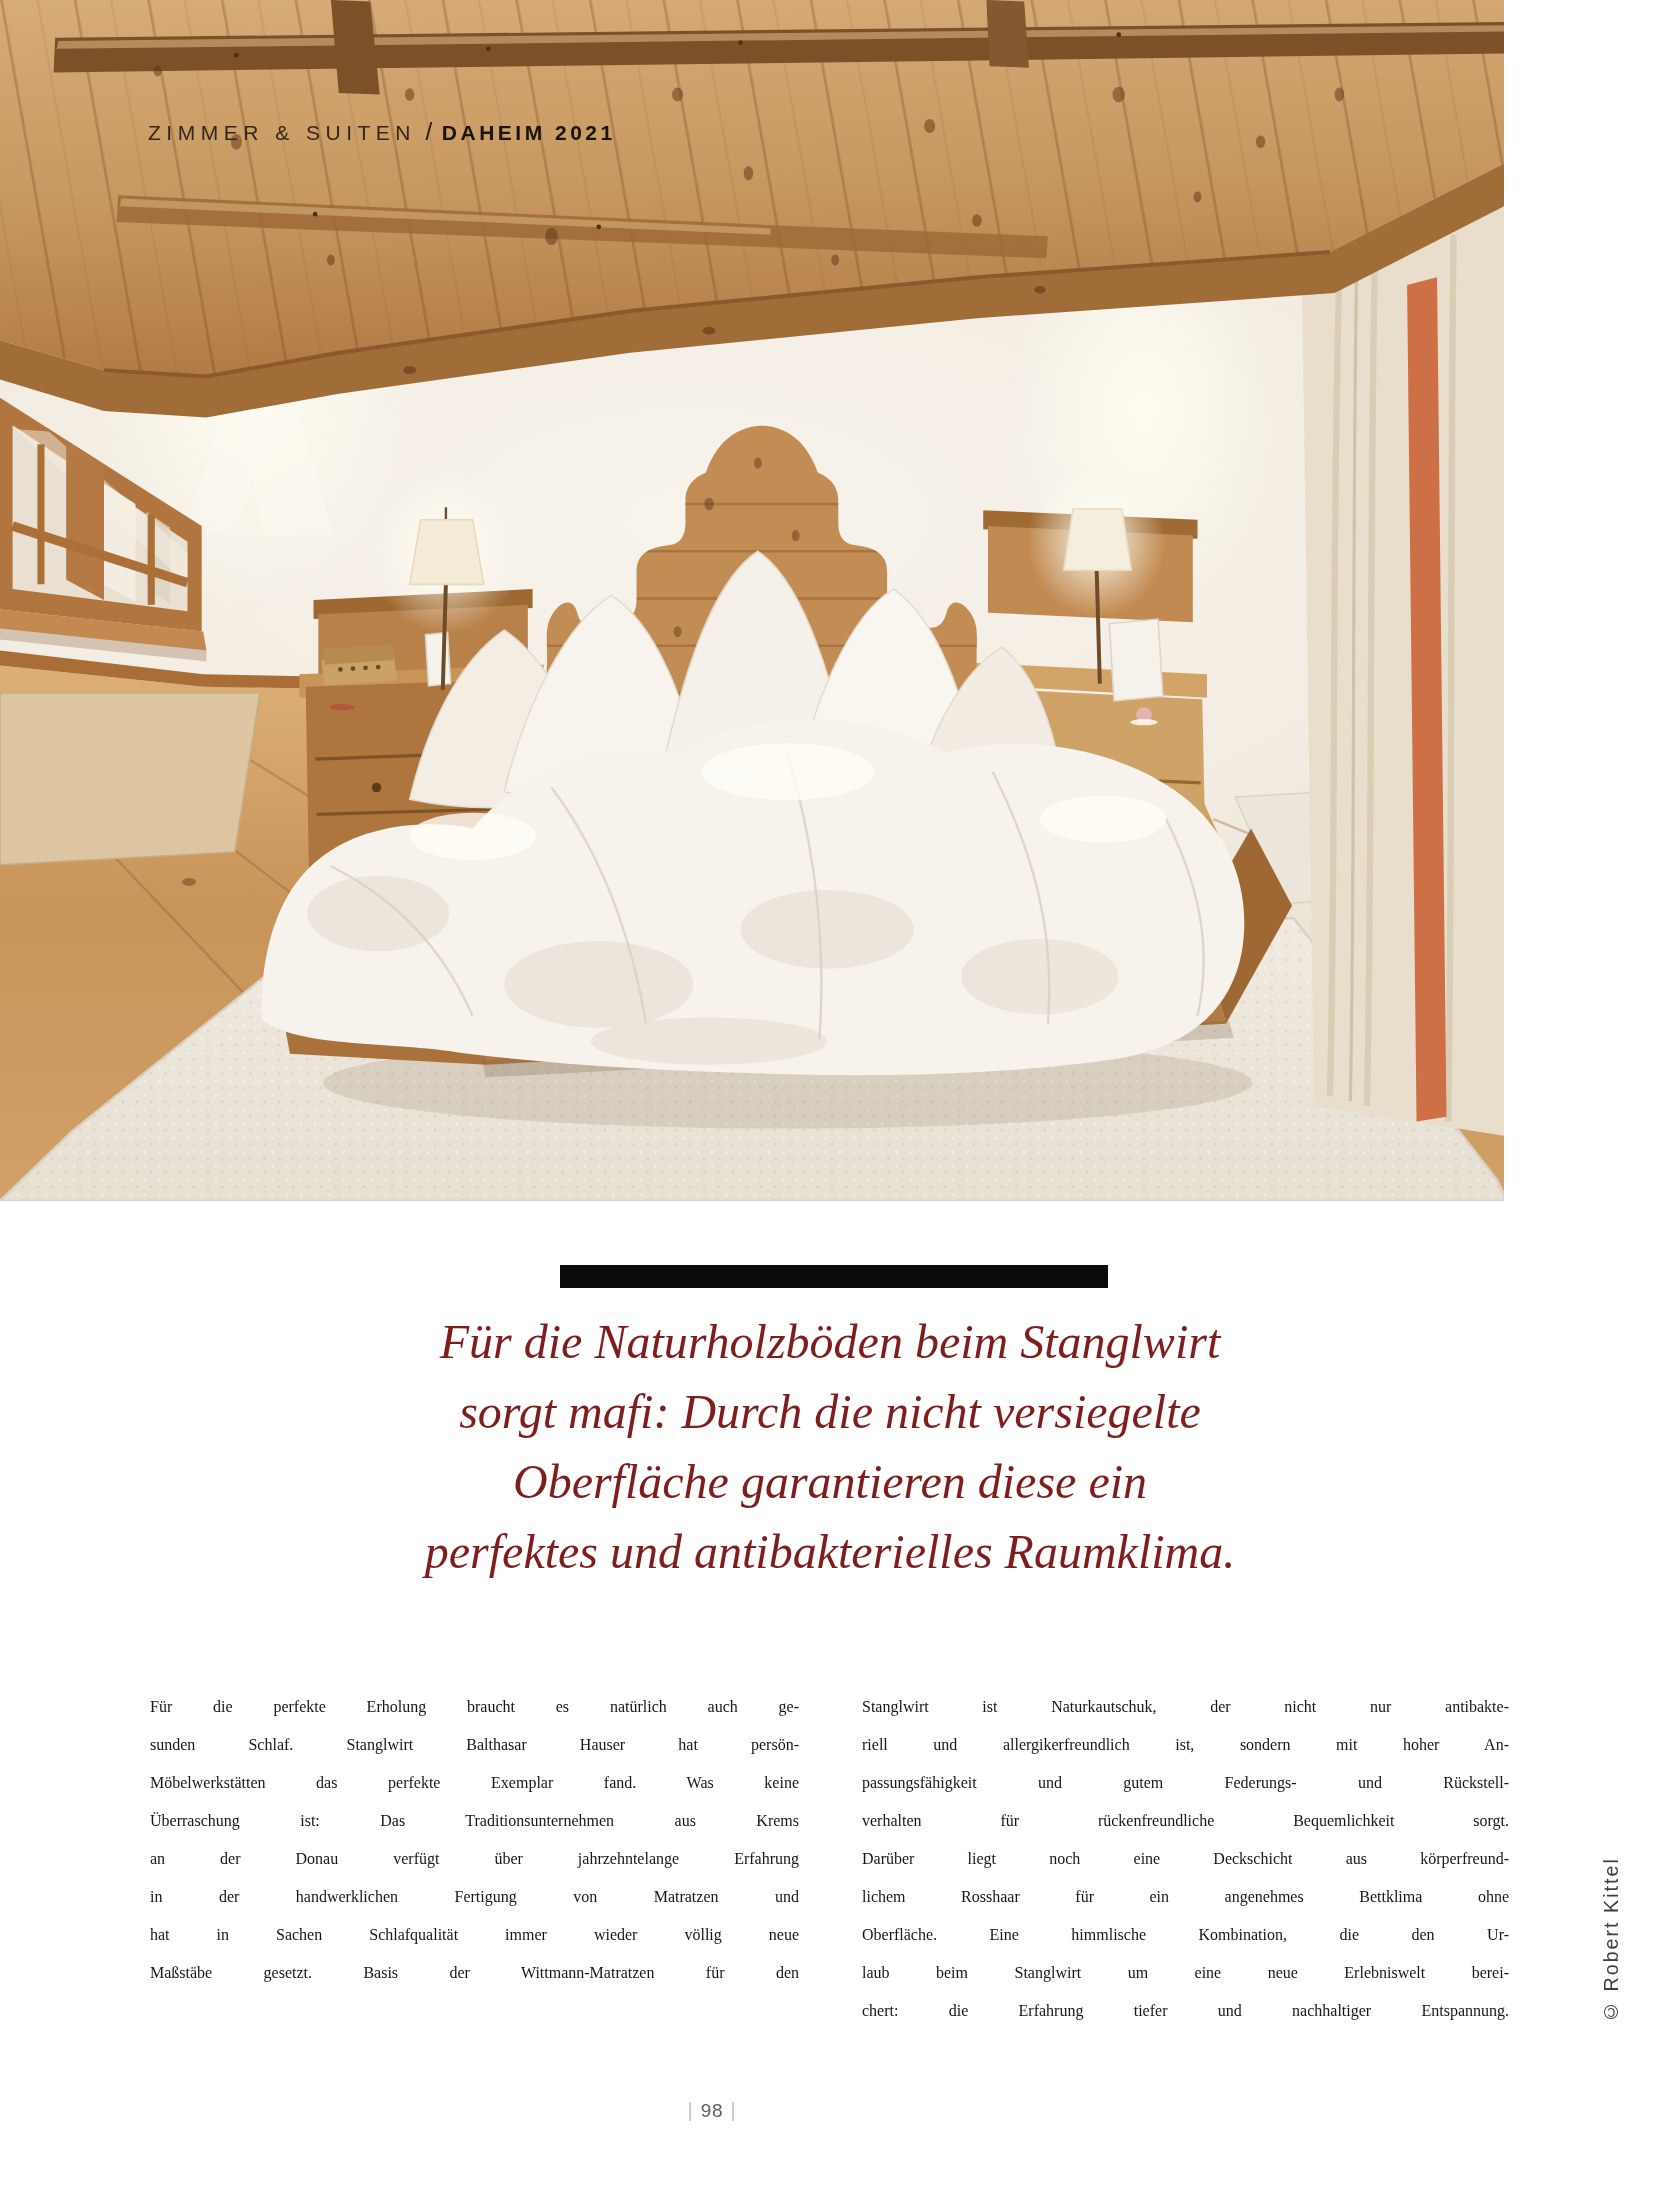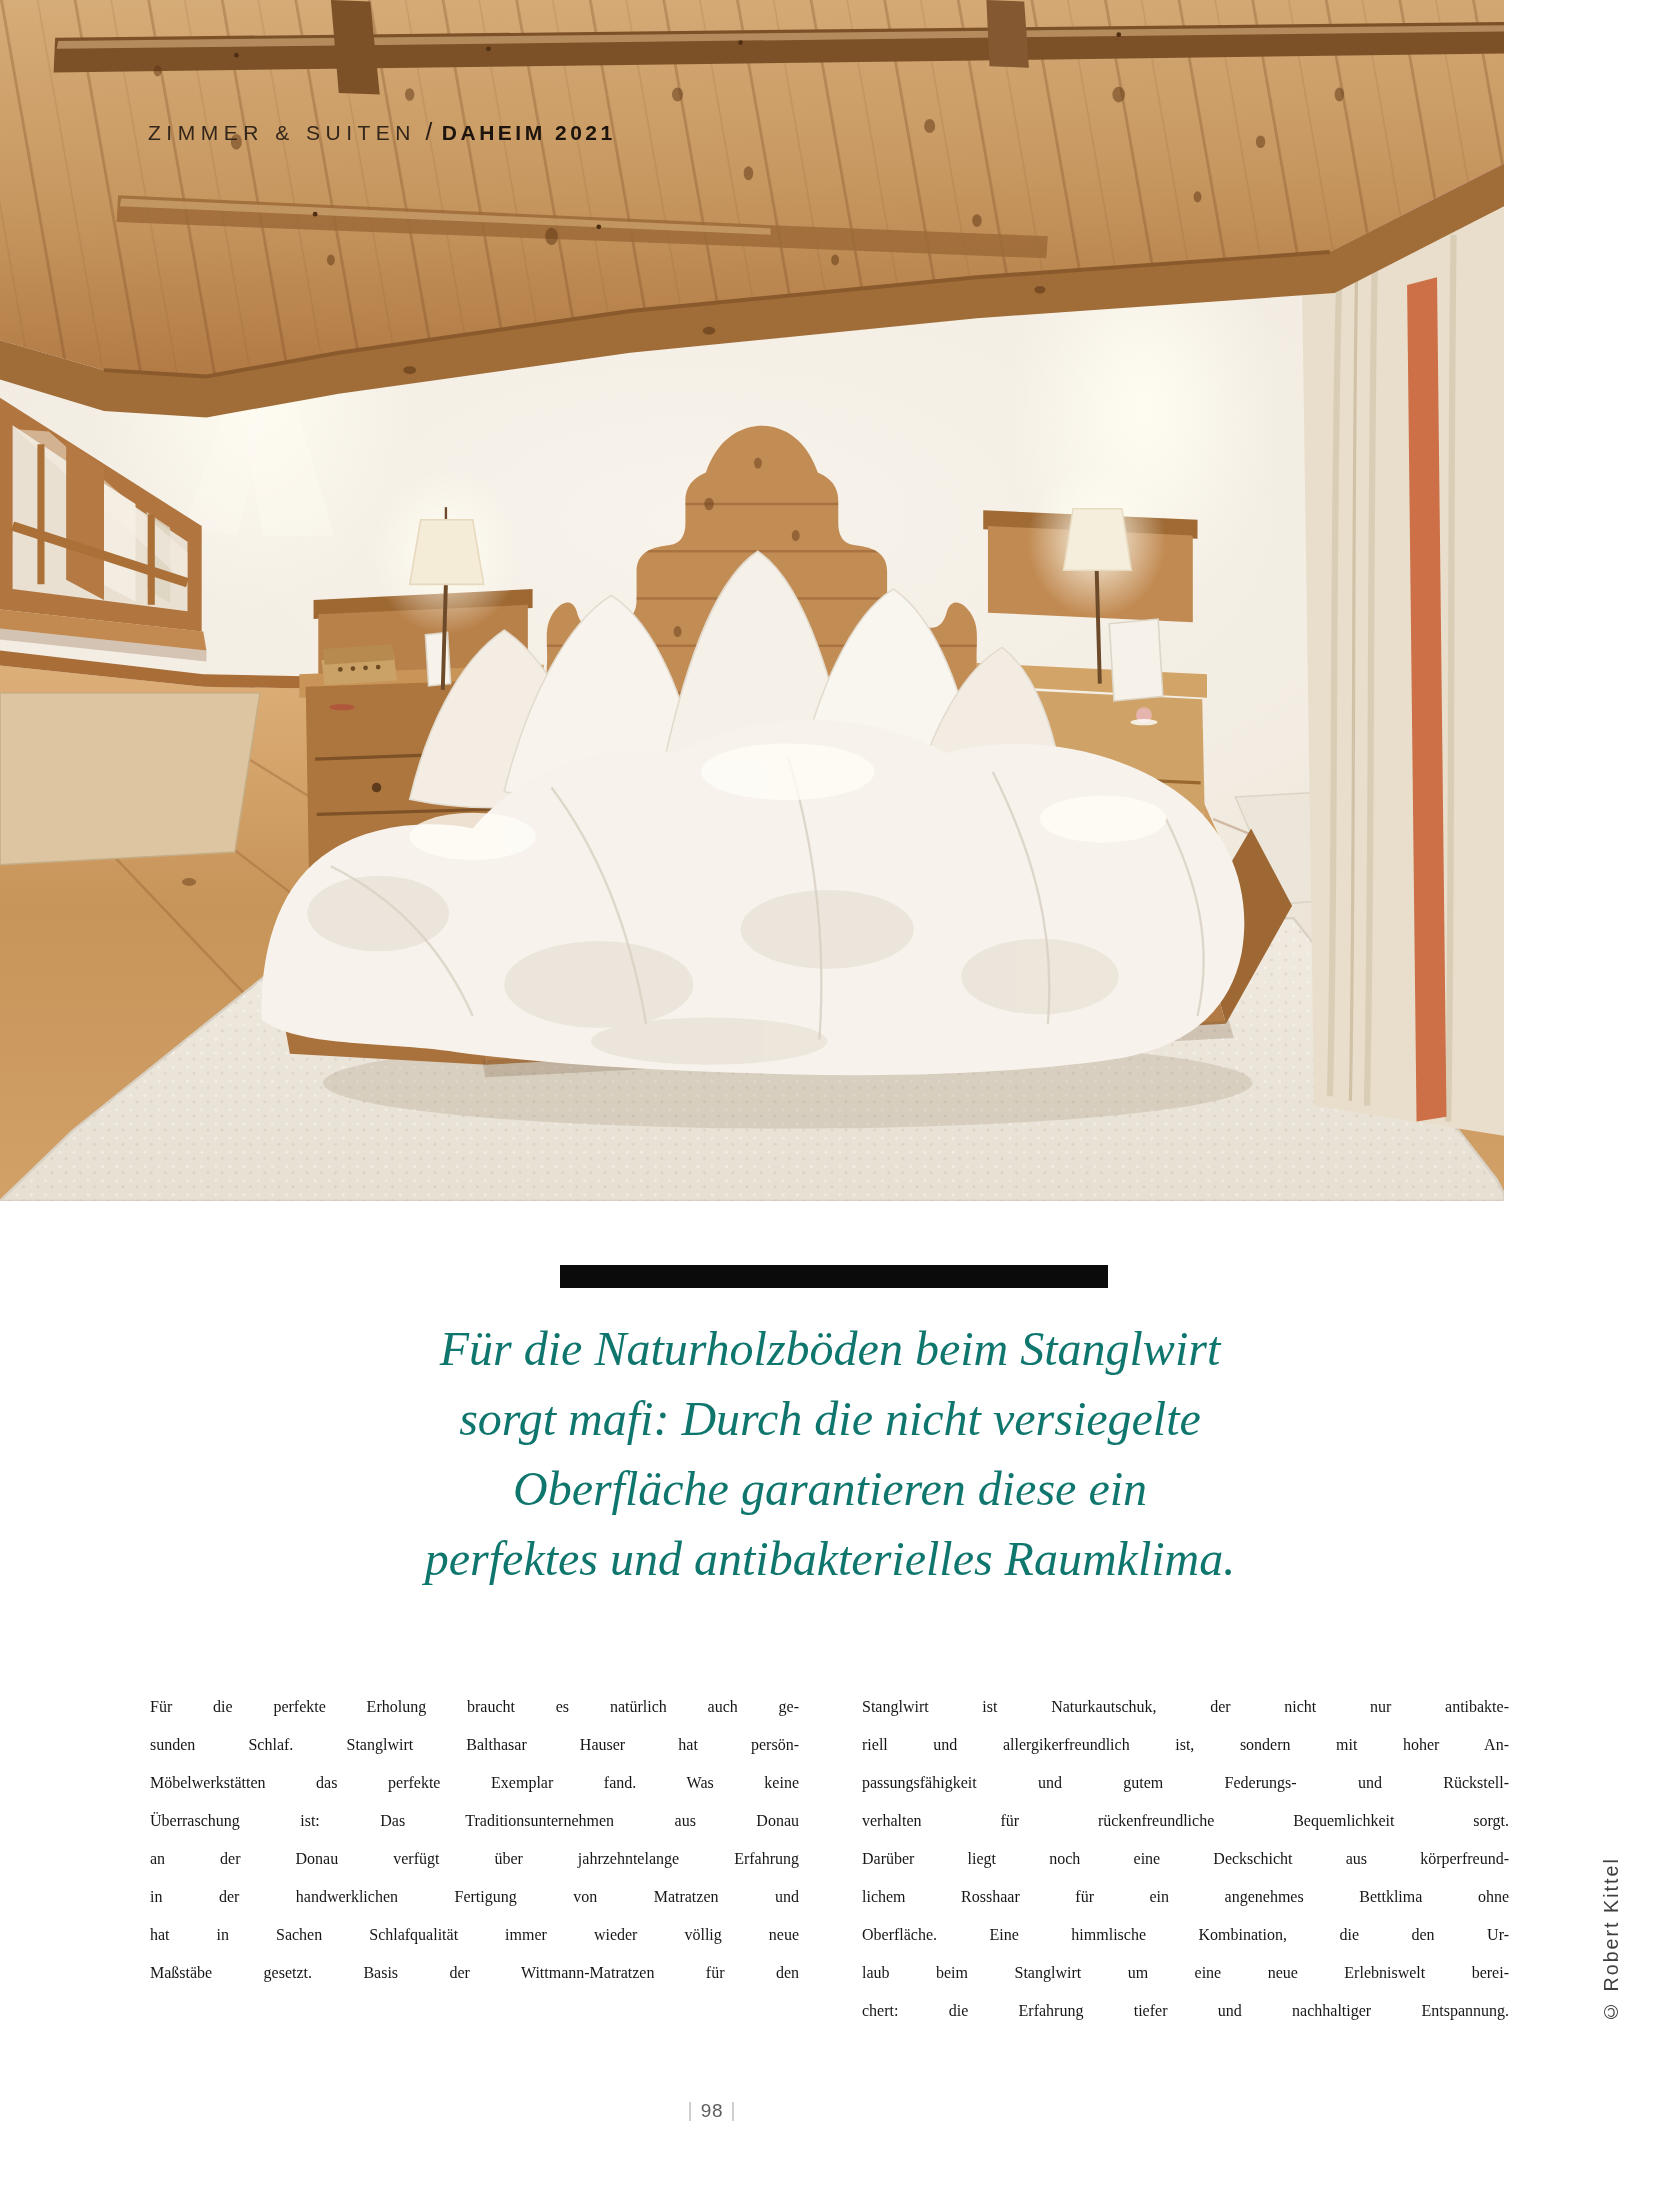--- a/index.html
+++ b/index.html
@@ -319,32 +319,32 @@
   </g>
 </svg>
 
   <div class="hdr">
     <span class="sec">ZIMMER &amp; SUITEN</span><span class="sep">/</span><span class="iss">DAHEIM 2021</span>
   </div>
 </div>
 
 <div class="bar" style="background: rgb(11, 11, 11);"></div>
 
-<div class="quote" style="color: #0f766e; margin-top: 7px;">
+<div class="quote" style="color: #7f1d1d;">
   <div>Für die Naturholzböden beim Stanglwirt</div>
   <div>sorgt mafi: Durch die nicht versiegelte</div>
   <div>Oberfläche garantieren diese ein</div>
   <div>perfektes und antibakterielles Raumklima.</div>
 </div>
 
 <div class="col" id="colL" style="color: rgb(22, 22, 22);">
   <div class="jl">Für die perfekte Erholung braucht es natürlich auch ge-</div>
   <div class="jl">sunden Schlaf. Stanglwirt Balthasar Hauser hat persön-</div>
   <div class="jl">Möbelwerkstätten das perfekte Exemplar fand. Was keine</div>
-  <div class="jl">Überraschung ist: Das Traditionsunternehmen aus Donau</div>
+  <div class="jl">Überraschung ist: Das Traditionsunternehmen aus Krems</div>
   <div class="jl">an der Donau verfügt über jahrzehntelange Erfahrung</div>
   <div class="jl">in der handwerklichen Fertigung von Matratzen und</div>
   <div class="jl">hat in Sachen Schlafqualität immer wieder völlig neue</div>
   <div class="jl">Maßstäbe gesetzt. Basis der Wittmann-Matratzen für den</div>
 </div>
 <div class="col" id="colR" style="color: rgb(22, 22, 22);">
   <div class="jl">Stanglwirt ist Naturkautschuk, der nicht nur antibakte-</div>
   <div class="jl">riell und allergikerfreundlich ist, sondern mit hoher An-</div>
   <div class="jl">passungsfähigkeit und gutem Federungs- und Rückstell-</div>
   <div class="jl">verhalten für rückenfreundliche Bequemlichkeit sorgt.</div>

